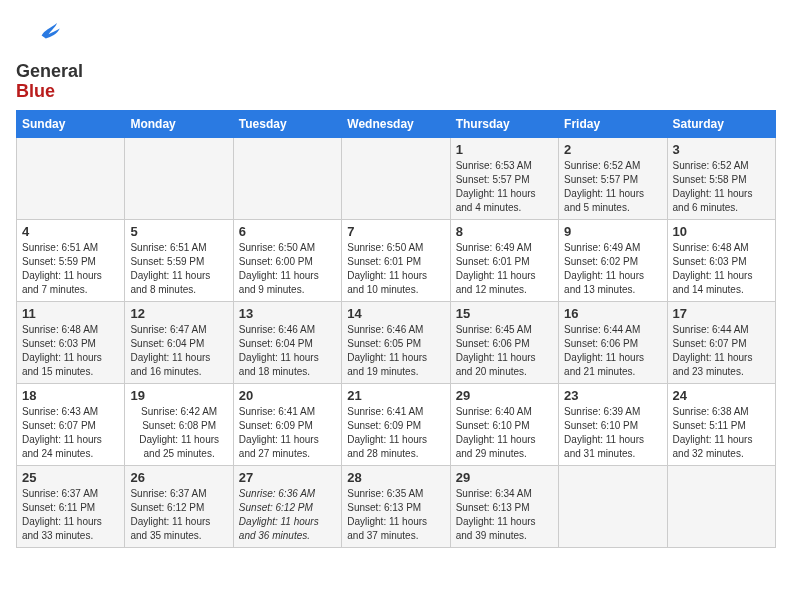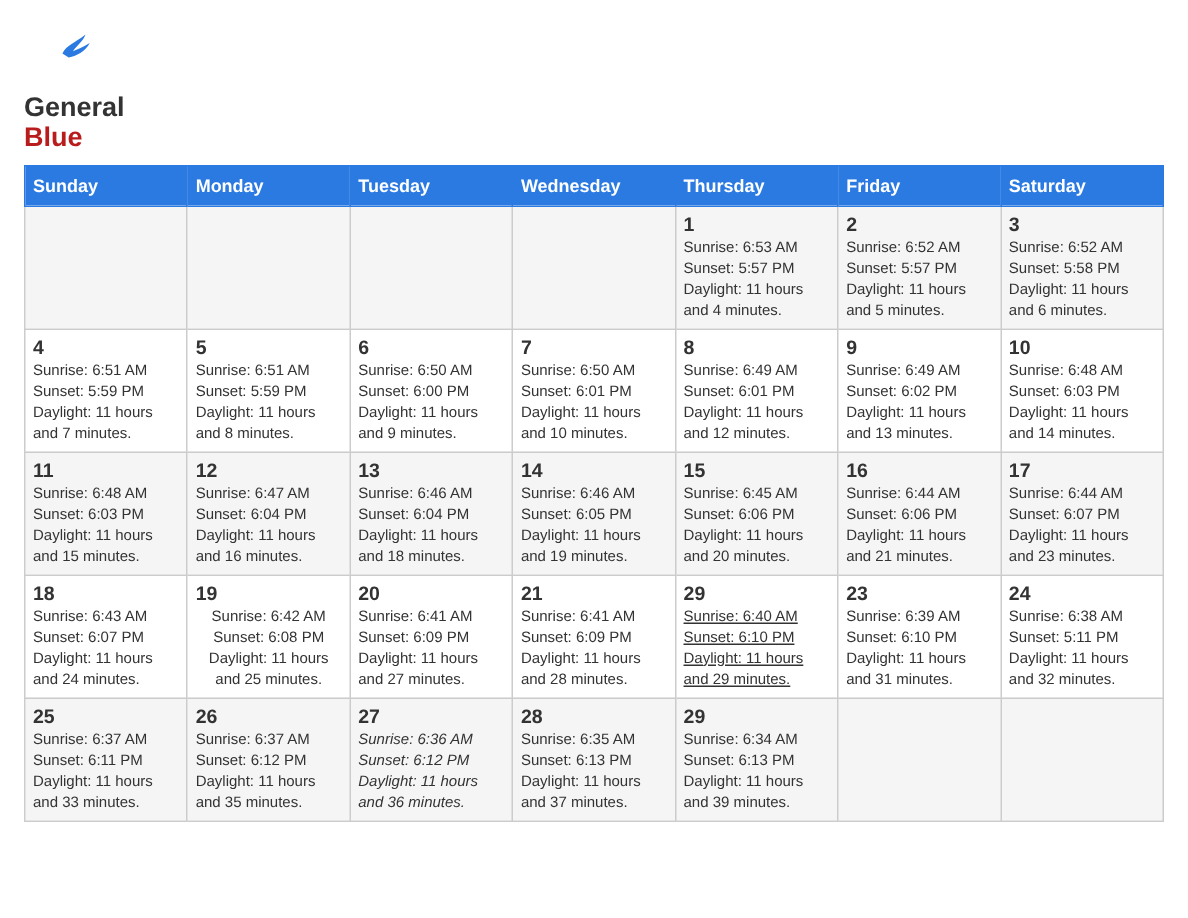--- a/index.html
+++ b/index.html
@@ -251,21 +251,21 @@
 Daylight: 11 hours and 27 minutes.</div>
         </td>
         <td>
           <span class="day-num">21</span>
           <div class="day-info" style="white-space: pre-line;">Sunrise: 6:41 AM
 Sunset: 6:09 PM
 Daylight: 11 hours and 28 minutes.</div>
         </td>
         <td>
           <span class="day-num">29</span>
-          <div class="day-info" style="white-space: pre-line; text-decoration: underline;">Sunrise: 6:40 AM
+          <div class="day-info" style="white-space: pre-line;">Sunrise: 6:40 AM
 Sunset: 6:10 PM
 Daylight: 11 hours and 29 minutes.</div>
         </td>
         <td>
           <span class="day-num">23</span>
           <div class="day-info" style="white-space: pre-line;">Sunrise: 6:39 AM
 Sunset: 6:10 PM
 Daylight: 11 hours and 31 minutes.</div>
         </td>
         <td>

